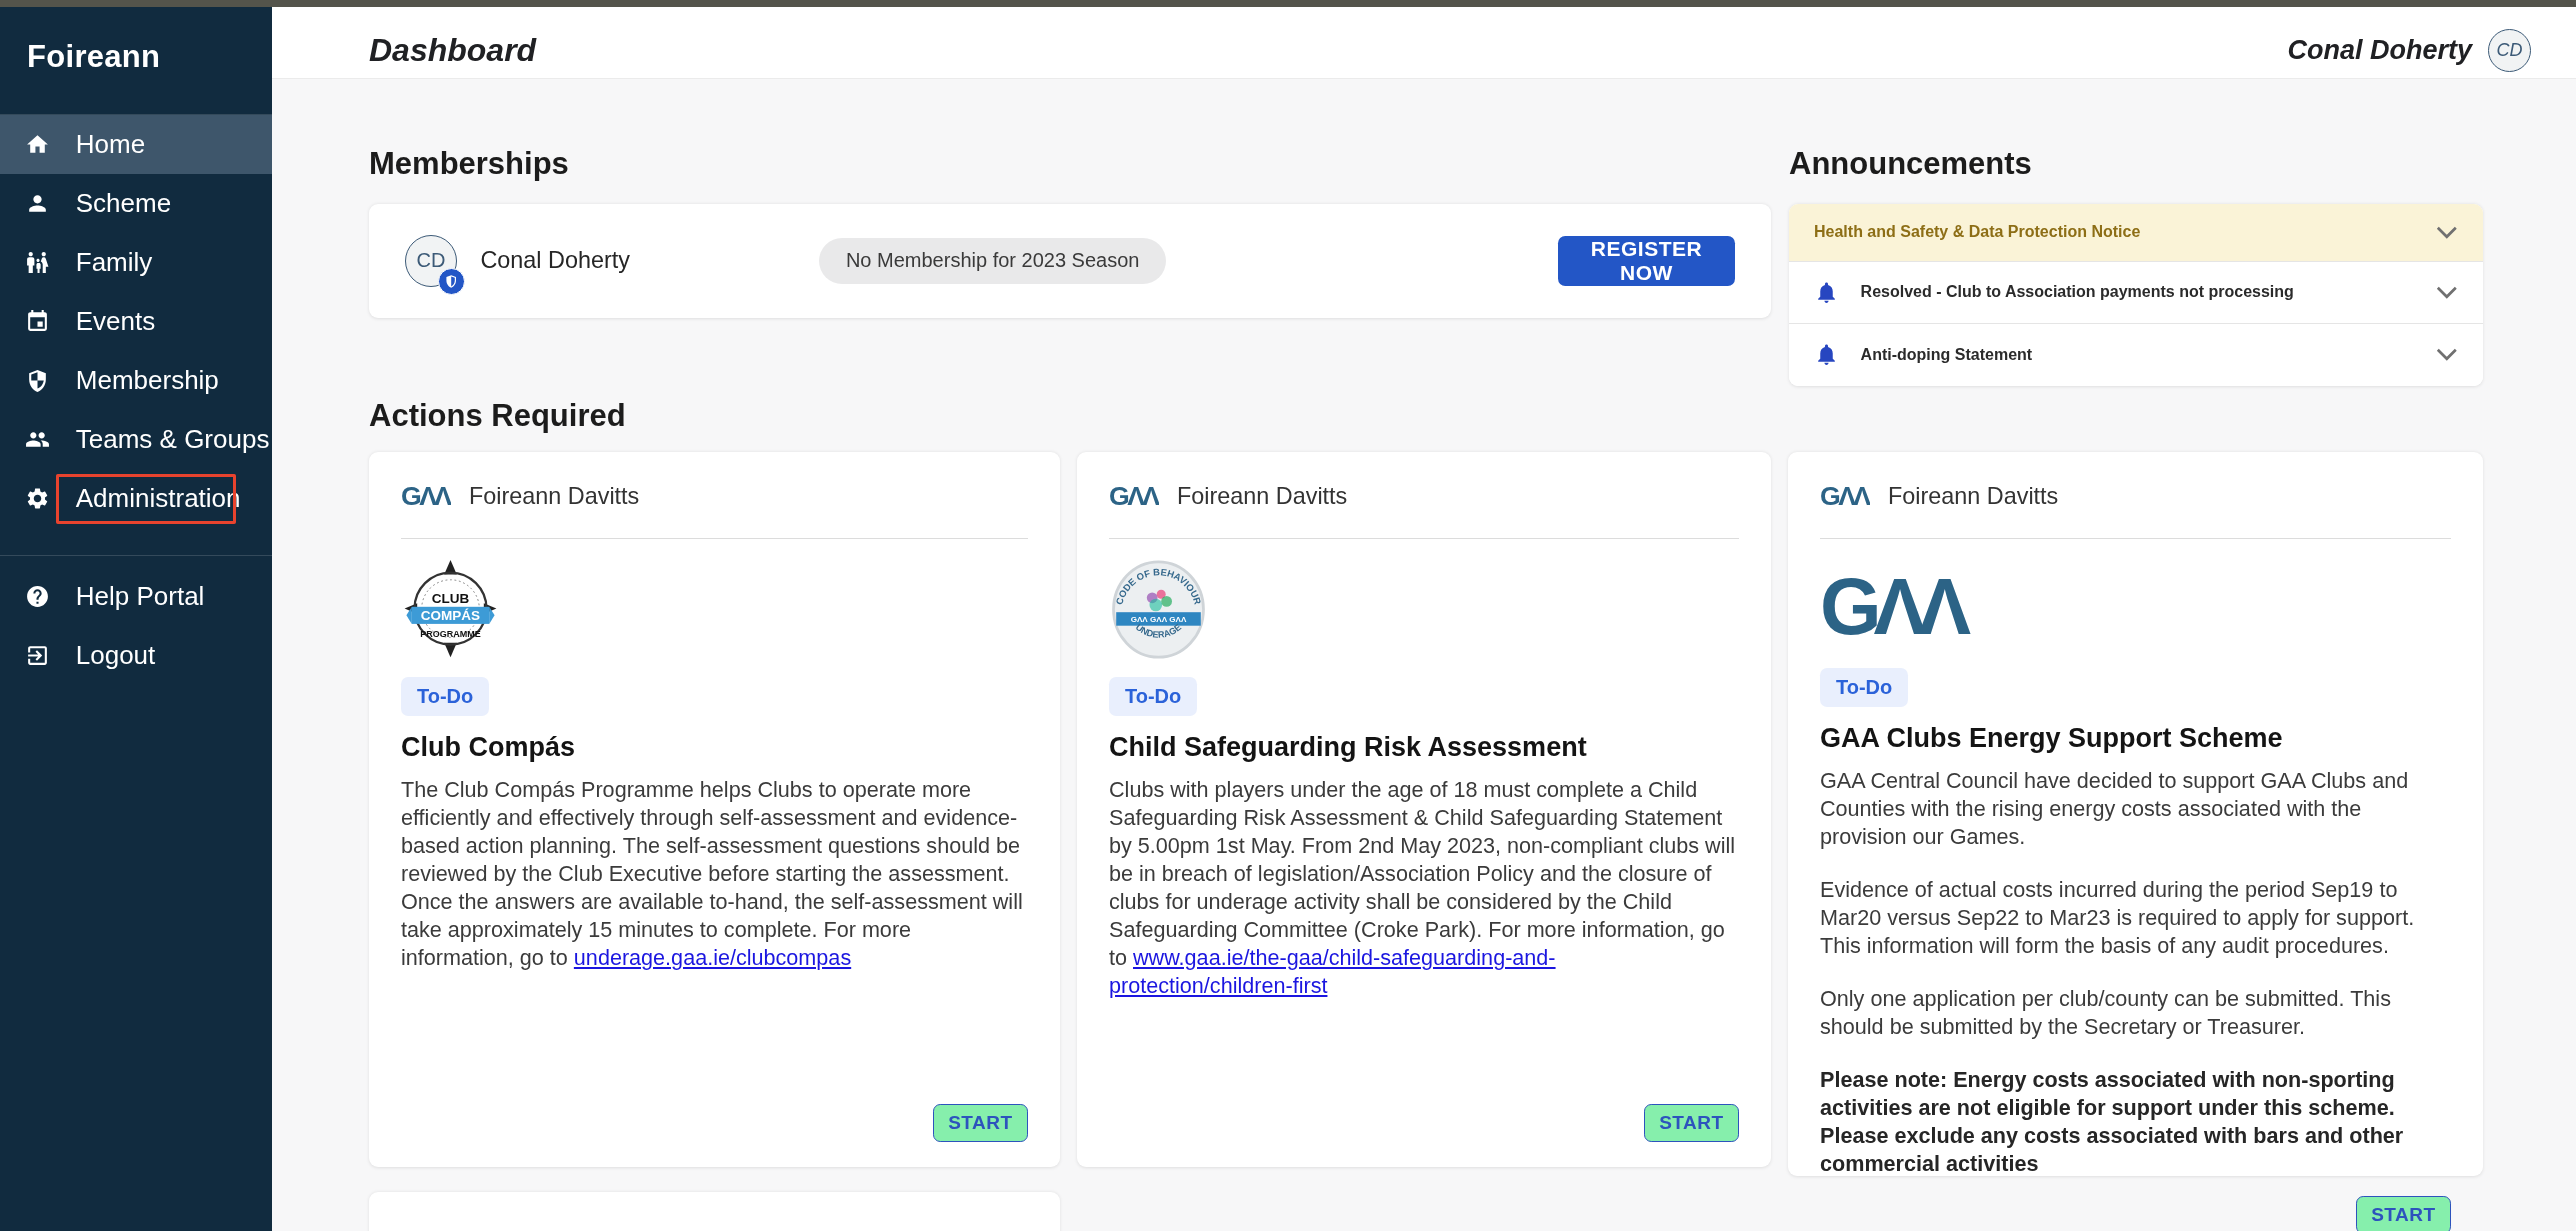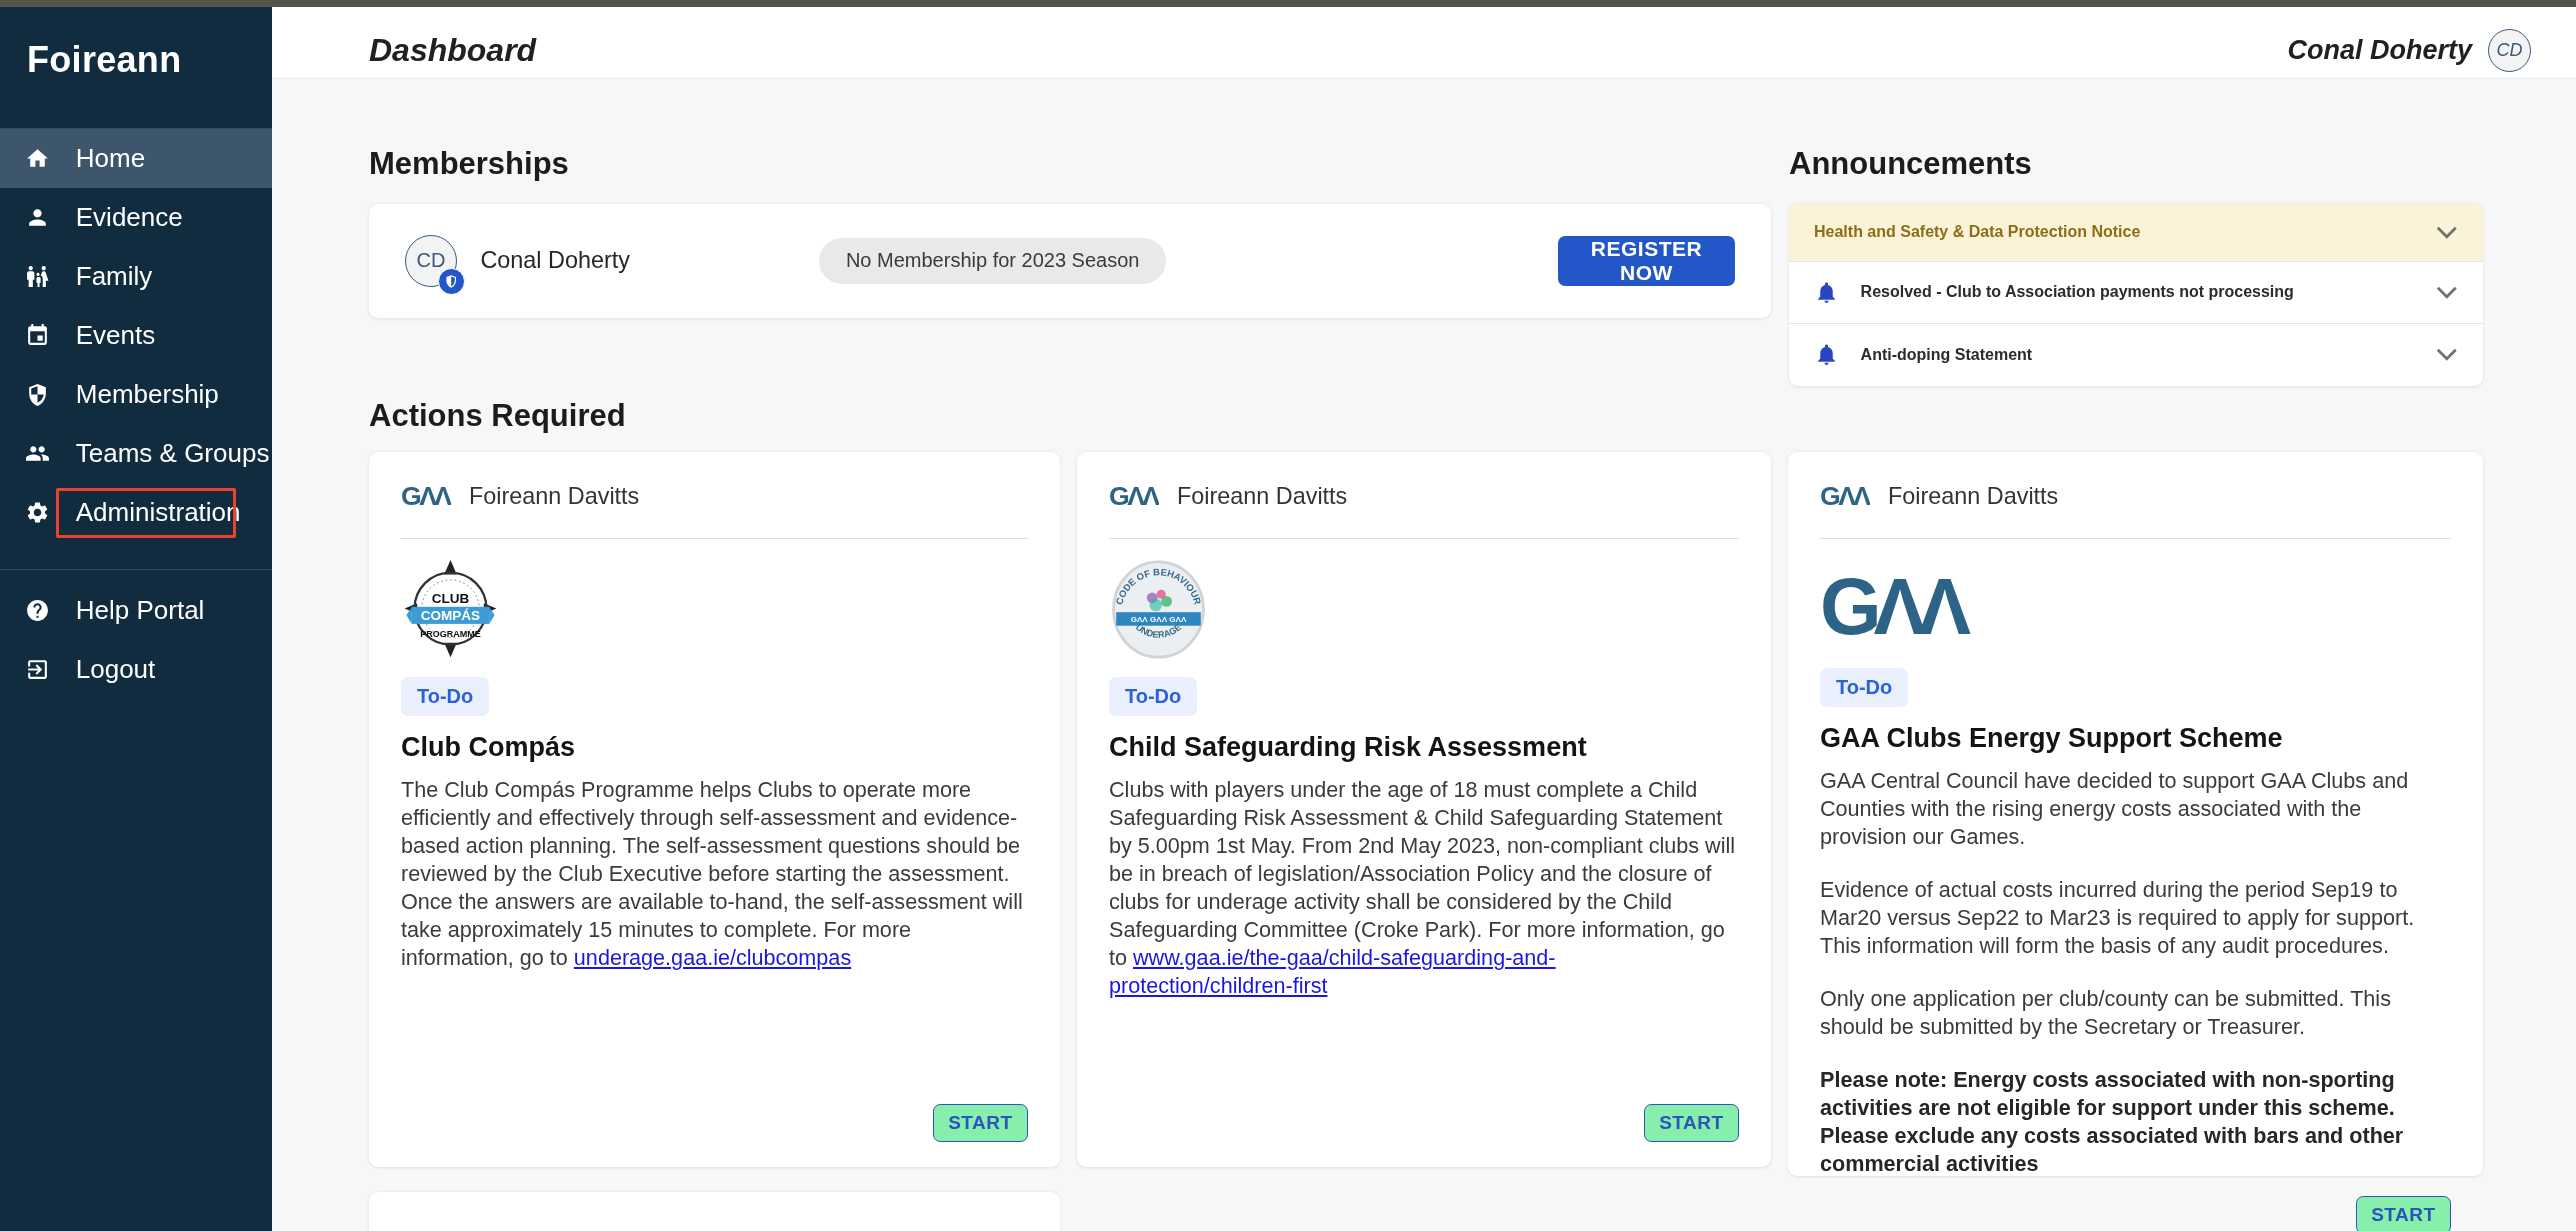--- a/index.html
+++ b/index.html
@@ -3,21 +3,21 @@
 <meta charset="utf-8">
 <style>
   * { box-sizing: border-box; }
   html,body { margin:0; padding:0; width:2576px; height:1231px; overflow:hidden;
               font-family:"Liberation Sans", sans-serif; background:#f7f7f8; }
   .topbar { height:7.2px; background:#54544b; }
   .app { display:flex; height:1224px; }
 
   
   .sidebar { width:272px; flex-shrink:0; background:#112b3f; color:#fff; display:flex; flex-direction:column; }
-  .brand { height:121px; padding:32px 16px 0 27px; font-size:36px; font-weight:bold; letter-spacing:0.3px; }
+  .brand { height:107px; padding:32px 16px 0 27px; font-size:31px; font-weight:bold; letter-spacing:0.3px; }
   .side-div { border-top:0.9px solid rgba(255,255,255,.15); margin:0; }
   .nav-item { height:59px; display:flex; align-items:center; position:relative; cursor:pointer; }
   .nav-item.active { background:#3e566b; }
   .nav-icon { width:29px; margin-left:23.4px; display:flex; justify-content:center; align-items:center; }
   .nav-icon svg { fill:#fff; }
   .nav-label { margin-left:23.4px; font-size:26px; color:#fff; white-space:nowrap; }
   .annotation-box { position:absolute; left:56px; top:4.5px; width:180px; height:50px;
                     border:3.6px solid #e8432e; border-radius:1.8px; pointer-events:none; }
   .side-gap { margin-top:27px; }
   .side-footer { padding-top:10.8px; }
@@ -108,21 +108,21 @@
             </svg>
         </span>
         <span class="nav-label">Home</span>
       </div>
       <div class="nav-item">
         <span class="nav-icon">
           <svg width="25" height="25" viewBox="0 0 24 24">
               <path d="M12 12c2.21 0 4-1.79 4-4s-1.79-4-4-4-4 1.79-4 4 1.79 4 4 4zm0 2c-2.67 0-8 1.34-8 4v2h16v-2c0-2.66-5.33-4-8-4z"></path>
             </svg>
         </span>
-        <span class="nav-label">Evidence</span>
+        <span class="nav-label">Scheme</span>
       </div>
       <div class="nav-item">
         <span class="nav-icon">
           <svg width="25" height="25" viewBox="0 0 24 24">
               <path d="M16 4c0-1.11.89-2 2-2s2 .89 2 2-.89 2-2 2-2-.89-2-2zm4 18v-6h2.5l-2.54-7.63A2.01 2.01 0 0 0 18.06 7h-.12a2 2 0 0 0-1.9 1.37l-.86 2.58c1.08.6 1.82 1.73 1.82 3.05v8h3zm-7.5-10.5c.83 0 1.5-.67 1.5-1.5s-.67-1.5-1.5-1.5S11 9.17 11 10s.67 1.5 1.5 1.5zM5.5 6c1.11 0 2-.89 2-2s-.89-2-2-2-2 .89-2 2 .89 2 2 2zm2 16v-7H9V9c0-1.1-.9-2-2-2H4c-1.1 0-2 .9-2 2v6h1.5v7h4zm6.5 0v-4h1v-4c0-.82-.68-1.5-1.5-1.5h-1c-.82 0-1.5.68-1.5 1.5v4h1v4h2z"></path>
             </svg>
         </span>
         <span class="nav-label">Family</span>
       </div>
       <div class="nav-item">

